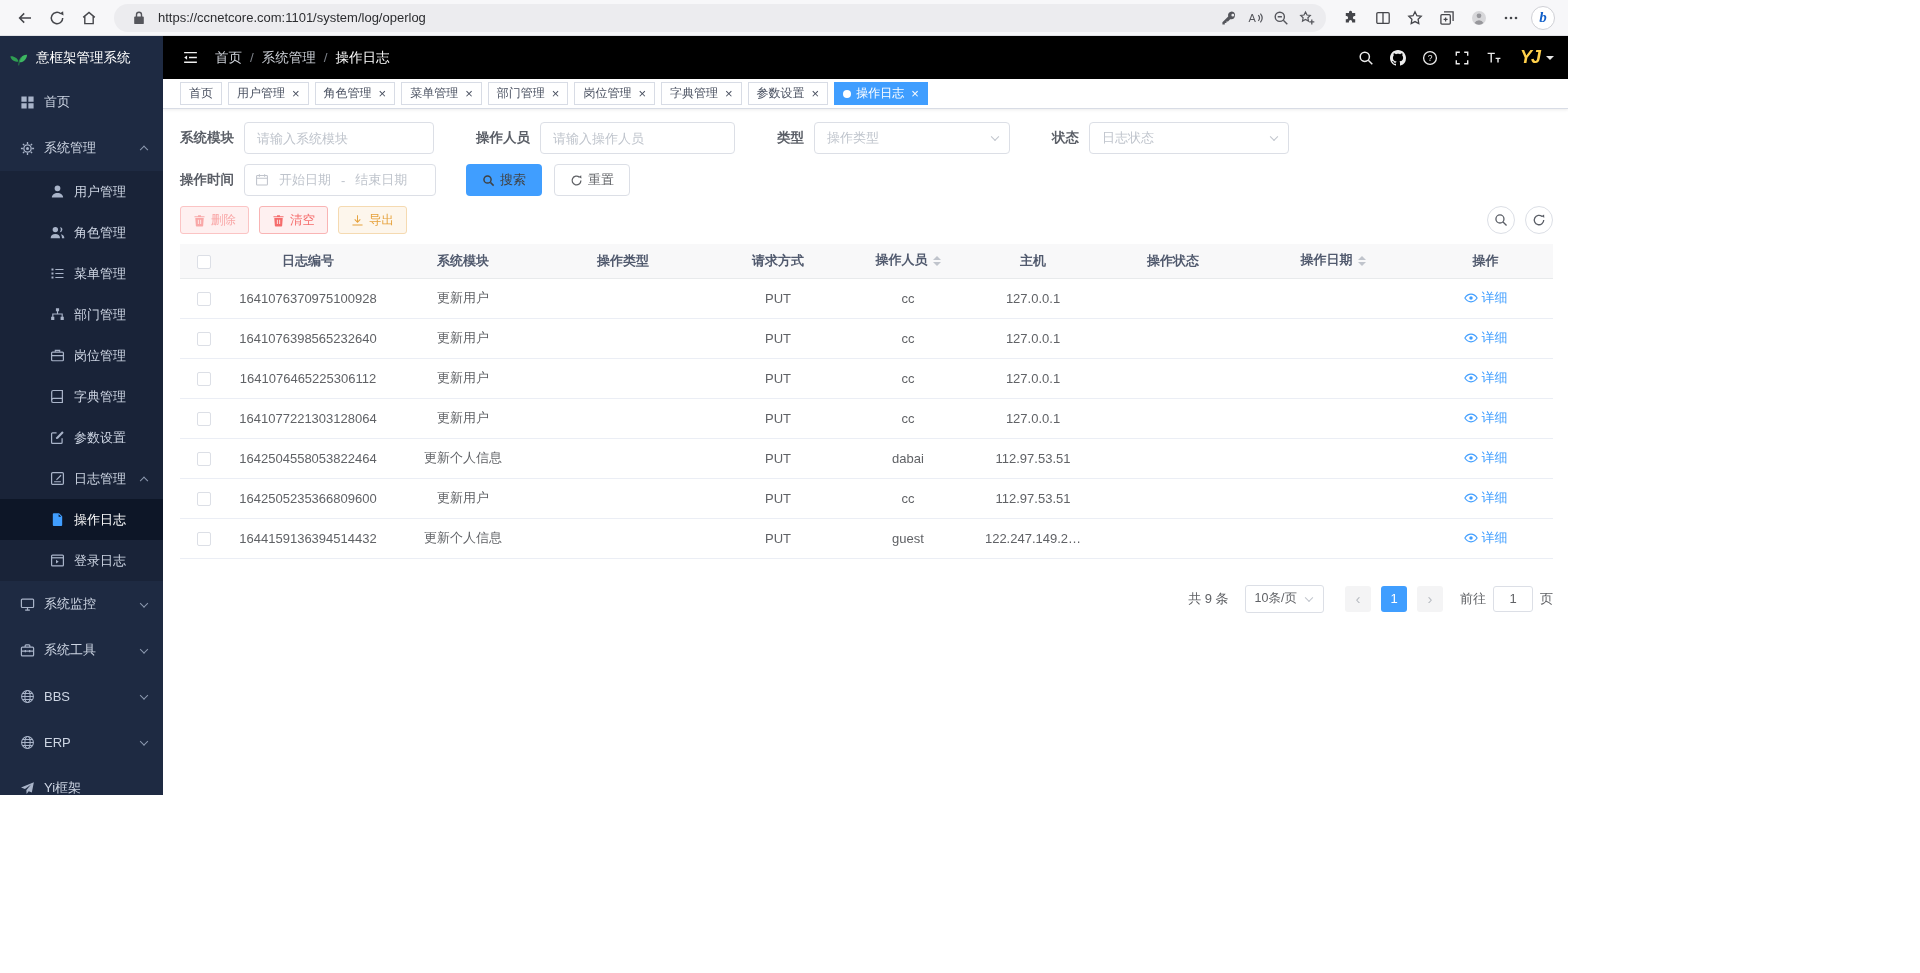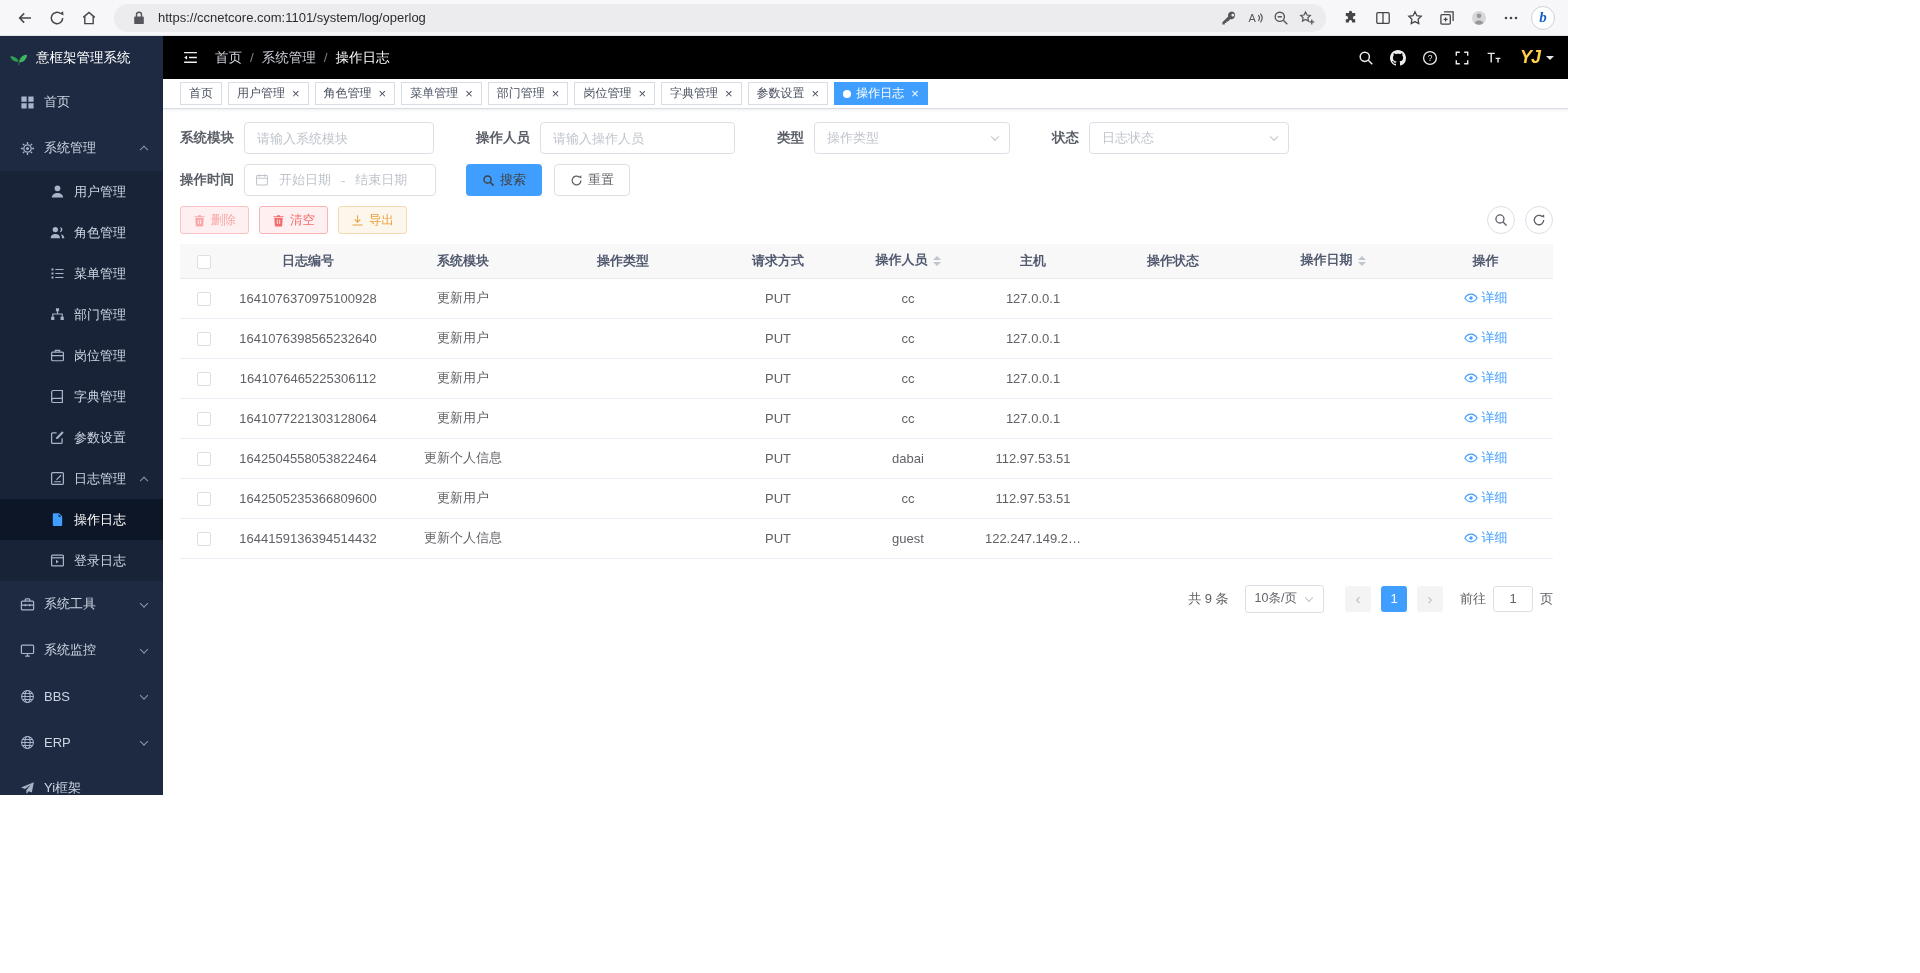--- a/index.html
+++ b/index.html
@@ -362,38 +362,38 @@
                 </g>
                 <path fill="currentColor" d="M6.4 7.1l2.9 2.1-2.9 2.1z"></path>
               </svg>
             </span>
             <span>登录日志</span>
           </div>
           <div class="menu-item level-1">
             <span class="icon m-icon">
               <svg viewBox="0 0 16 16">
                 <g fill="none" stroke="currentColor" stroke-width="1.3">
+                  <rect x="1.5" y="2.3" width="13" height="8.9" rx="1"></rect>
+                  <path d="M5.5 13.9h5M8 11.2v2.7"></path>
+                </g>
+              </svg>
+            </span>
+            <span>系统监控</span>
+            <span class="chevron down"></span>
+          </div>
+          <div class="menu-item level-1">
+            <span class="icon m-icon">
+              <svg viewBox="0 0 16 16">
+                <g fill="none" stroke="currentColor" stroke-width="1.3">
                   <rect x="1.5" y="4.5" width="13" height="9.2" rx="1"></rect>
                   <path d="M5.5 4.3V3a1 1 0 0 1 1-1h3a1 1 0 0 1 1 1v1.3M1.5 8.6h13M5.7 7.4v2.4M10.3 7.4v2.4"></path>
                 </g>
               </svg>
             </span>
             <span>系统工具</span>
-            <span class="chevron down"></span>
-          </div>
-          <div class="menu-item level-1">
-            <span class="icon m-icon">
-              <svg viewBox="0 0 16 16">
-                <g fill="none" stroke="currentColor" stroke-width="1.3">
-                  <rect x="1.5" y="2.3" width="13" height="8.9" rx="1"></rect>
-                  <path d="M5.5 13.9h5M8 11.2v2.7"></path>
-                </g>
-              </svg>
-            </span>
-            <span>系统监控</span>
             <span class="chevron down"></span>
           </div>
           <div class="menu-item level-1">
             <span class="icon m-icon">
               <svg viewBox="0 0 16 16">
                 <g fill="none" stroke="currentColor" stroke-width="1.1">
                   <circle cx="8" cy="8" r="6.3"></circle>
                   <ellipse cx="8" cy="8" rx="2.8" ry="6.3"></ellipse>
                   <path d="M1.8 8h12.4M2.7 4.7h10.6M2.7 11.3h10.6"></path>
                 </g>

